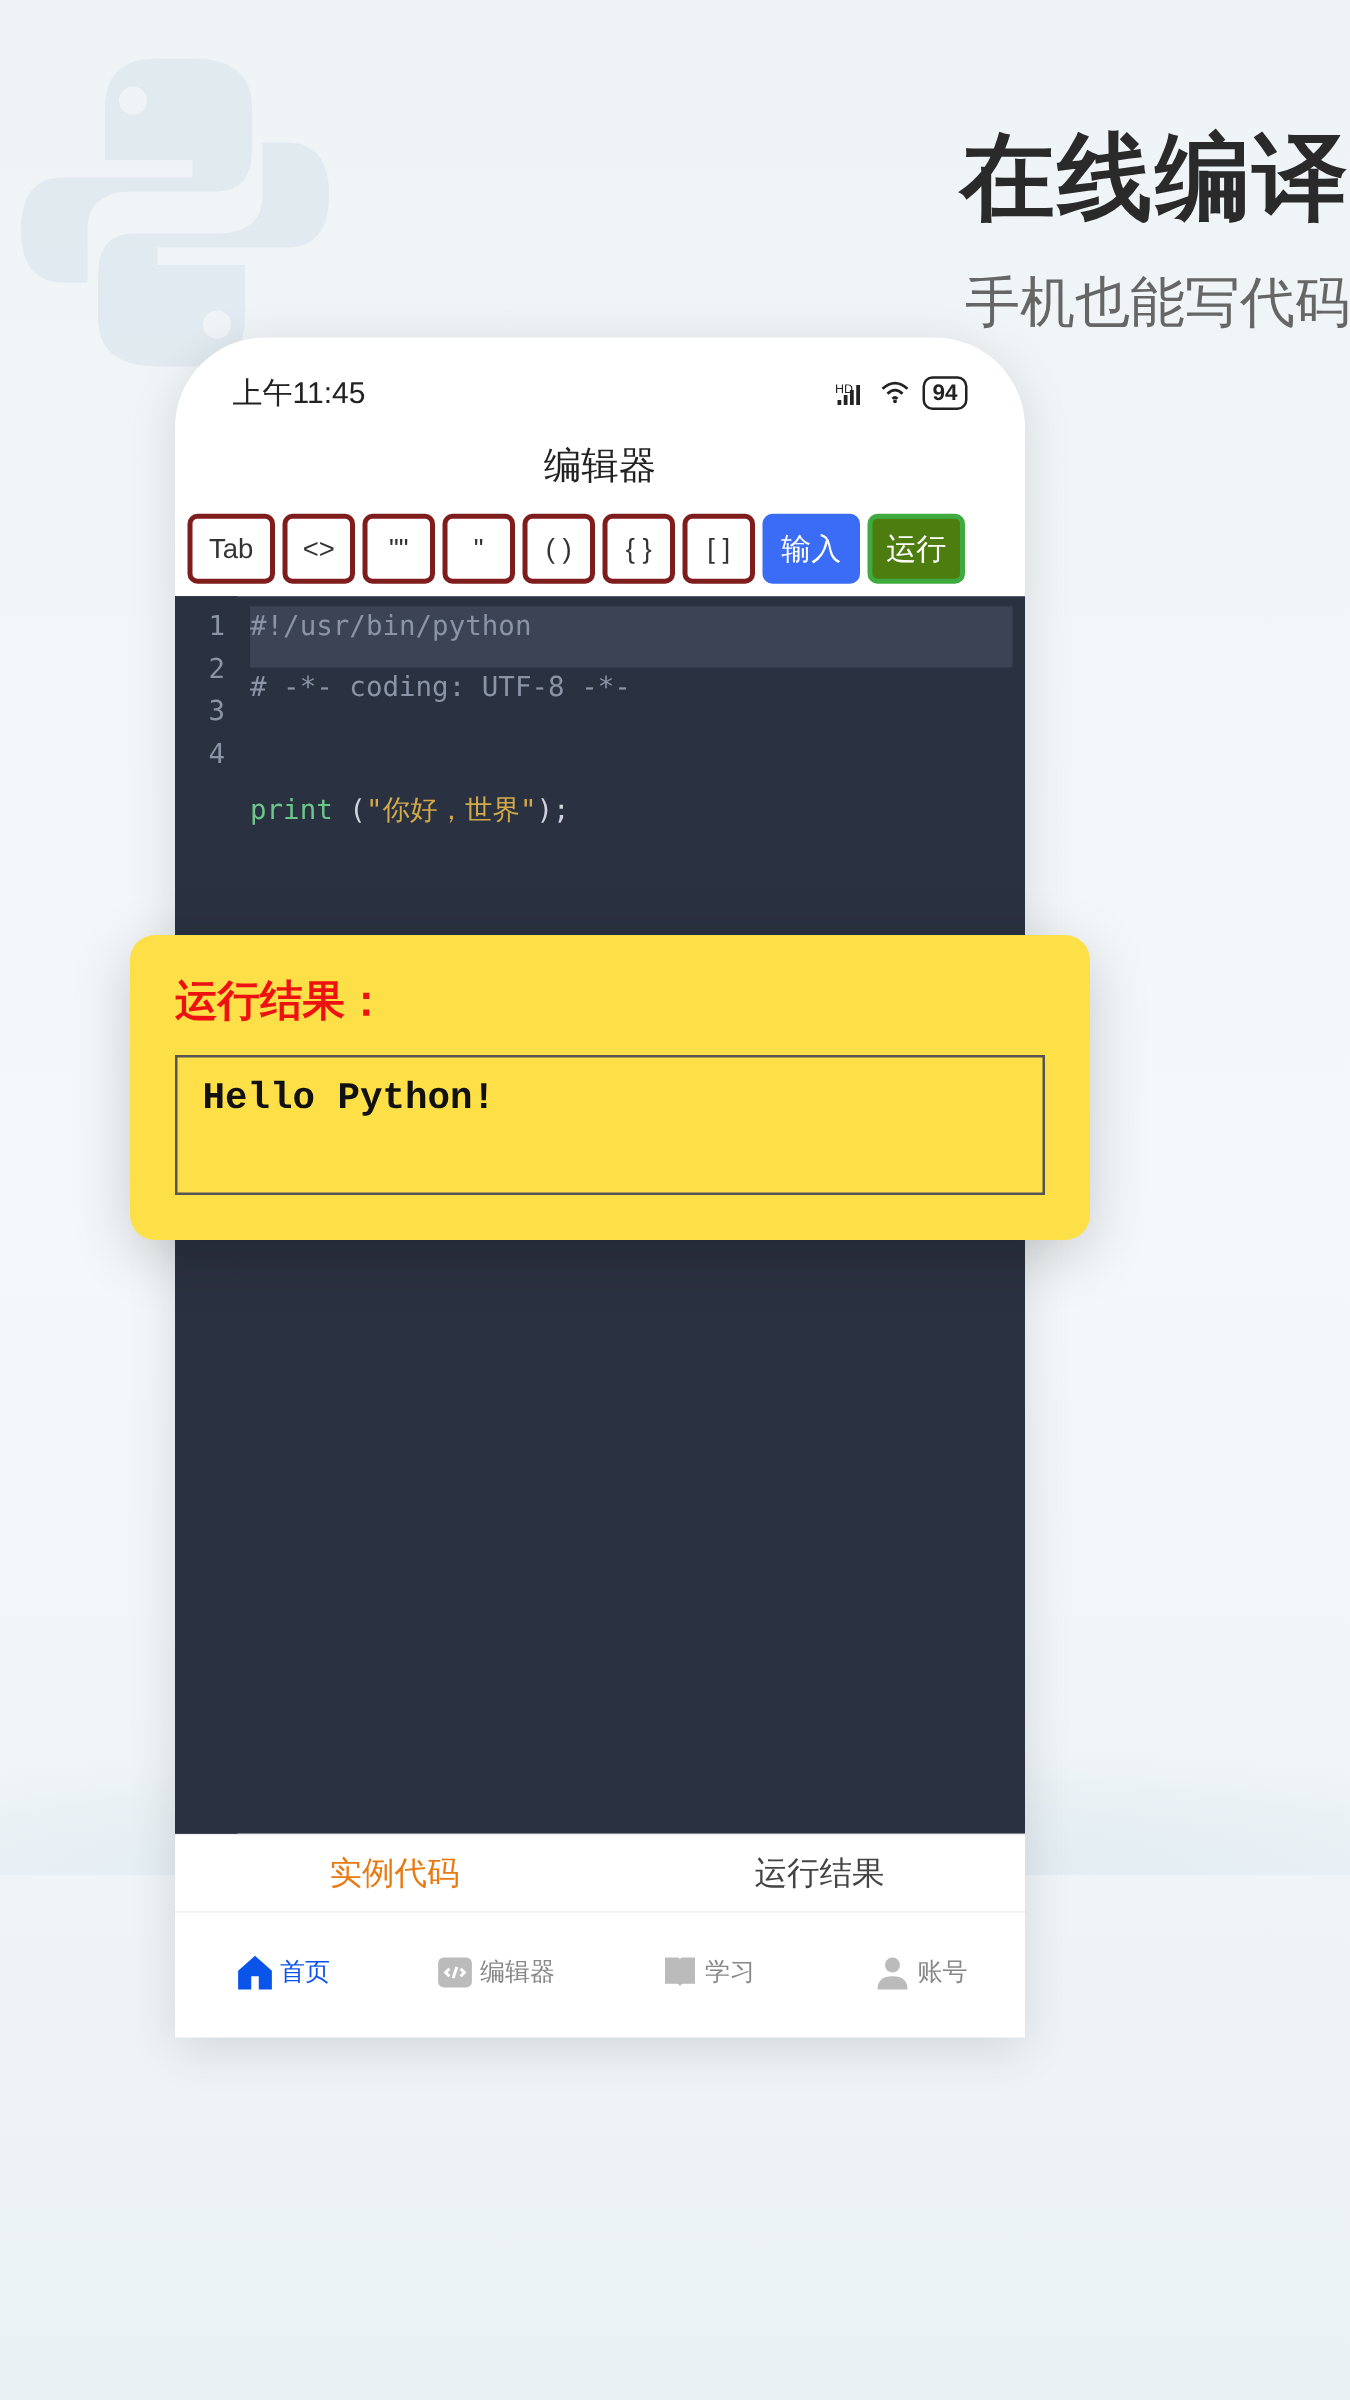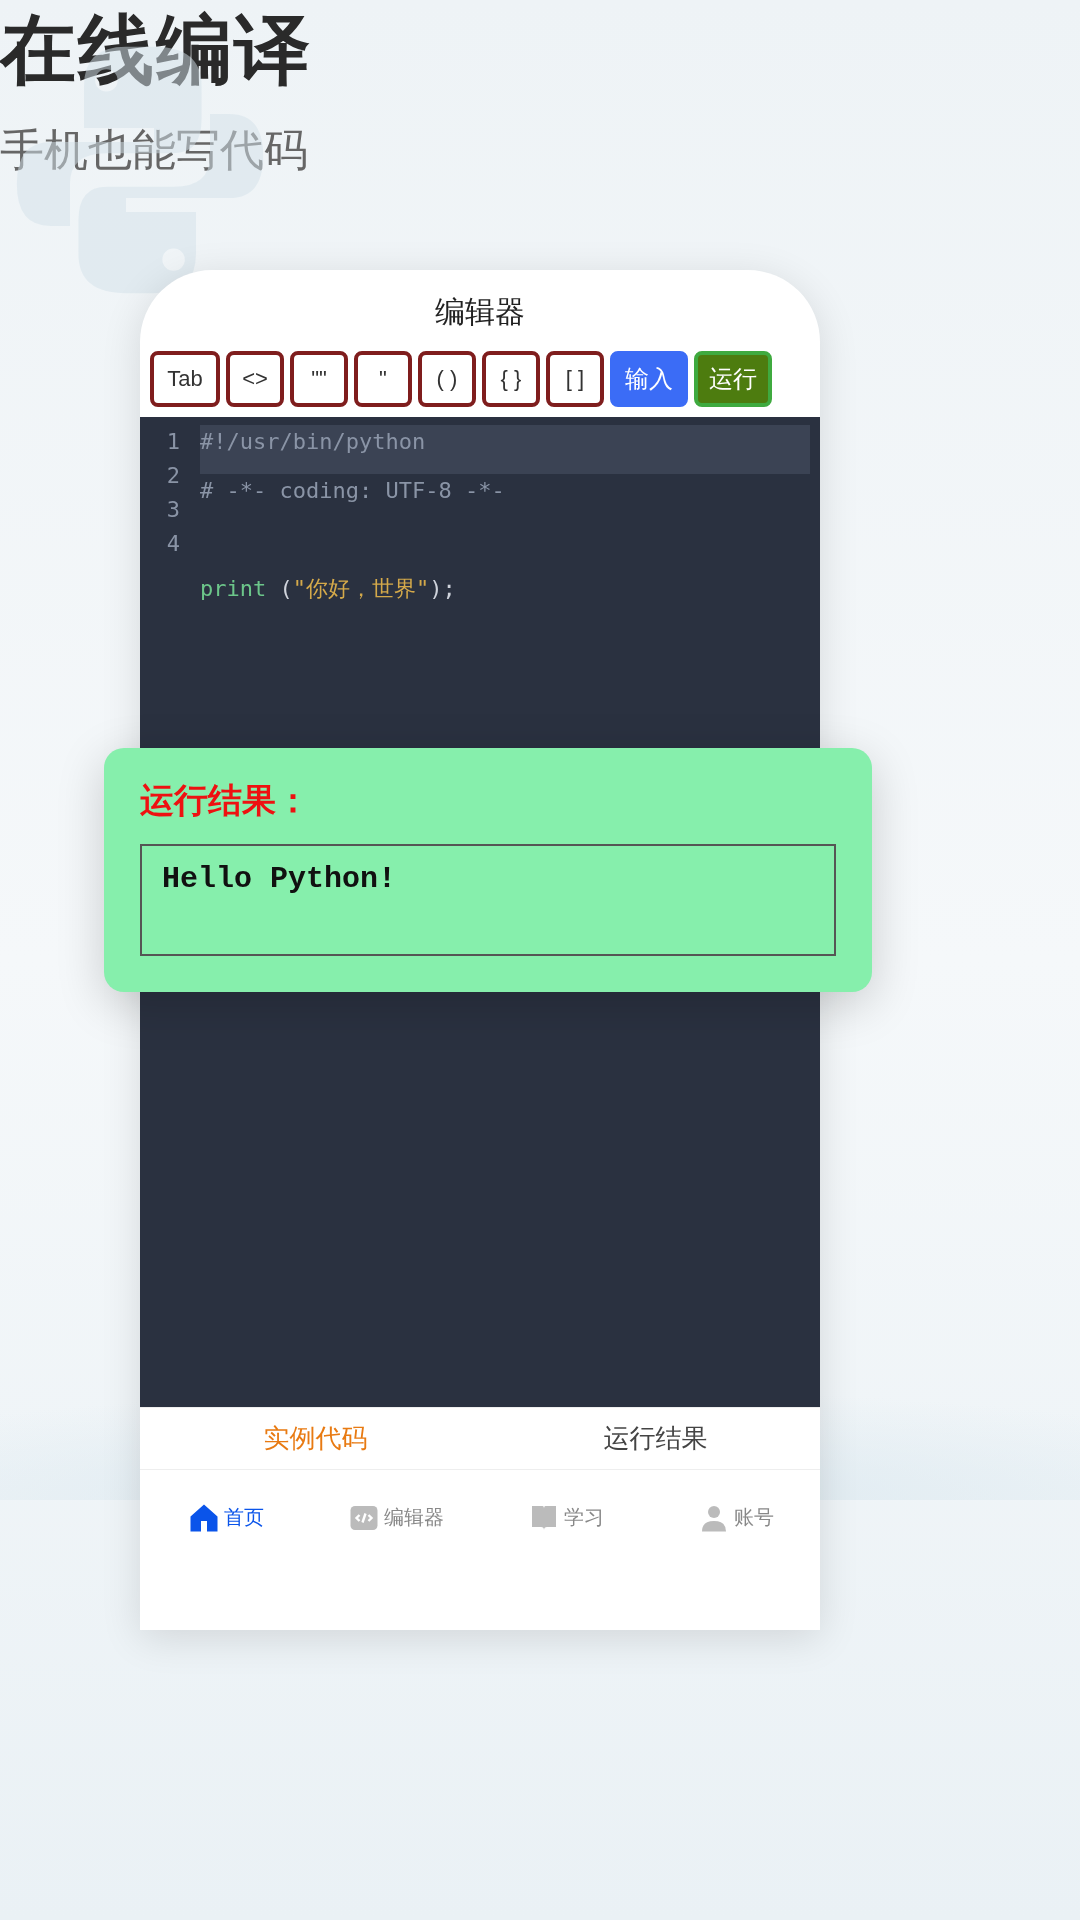--- a/index.html
+++ b/index.html
@@ -22,21 +22,22 @@
 .bg-python svg { width: 100%; height: 100%; }
 .bg-wave {
   position: absolute;
   bottom: 420px;
   left: 0;
   width: 100%;
   height: 160px;
   background: radial-gradient(ellipse 1200px 160px at 50% 100%, #dce9f0 0%, rgba(220,233,240,0) 70%);
 }
 .hero {
-  text-align: left;
+  text-align: right;
+  padding-top: 92px;
 }
 .hero-title {
   font-size: 76px;
   font-weight: 700;
   color: #2a2a2a;
   letter-spacing: 2px;
 }
 .hero-sub {
   font-size: 44px;
   color: #666;
@@ -166,21 +167,21 @@
   font-size: 20px;
   color: #888;
 }
 .nitem.active { color: #0a54ea; }
 .nitem svg { width: 36px; height: 36px; }
 .result-card {
   position: absolute;
   left: 104px;
   top: 748px;
   width: 768px;
-  background: #86efac;
+  background: #fde047;
   border-radius: 20px;
   box-shadow: 0 12px 48px rgba(0,0,0,0.18);
   padding: 30px 36px 36px;
 }
 .result-title {
   color: #e11;
   font-size: 34px;
   font-weight: 600;
   margin-bottom: 20px;
 }
@@ -204,20 +205,39 @@
   </svg>
 </div>
 <div class="bg-wave"></div>
 
 <div class="hero">
   <div class="hero-title">在线编译</div>
   <div class="hero-sub">手机也能写代码</div>
 </div>
 
 <div class="phone">
+  <div class="statusbar">
+    <div>上午11:45</div>
+    <div class="status-right">
+      <svg width="26" height="20" viewBox="0 0 26 20">
+        <text x="0" y="10" font-size="10" fill="#222">HD</text>
+        <rect x="2" y="16" width="3" height="4" fill="#222"></rect>
+          <rect x="7" y="12" width="3" height="8" fill="#222"></rect>
+          <rect x="12" y="8" width="3" height="12" fill="#222"></rect>
+          <rect x="17" y="4" width="3" height="16" fill="#222"></rect>
+      </svg>
+      <svg width="24" height="20" viewBox="0 0 24 20">
+        <path d="M2 7 Q12 -2 22 7" stroke="#222" stroke-width="2.2" fill="none"></path>
+        <path d="M6 11 Q12 5 18 11" stroke="#222" stroke-width="2.2" fill="none"></path>
+        <path d="M10 15 Q12 13 14 15" stroke="#222" stroke-width="2.2" fill="none"></path>
+        <circle cx="12" cy="17" r="1.5" fill="#222"></circle>
+      </svg>
+      <span class="batt">94</span>
+    </div>
+  </div>
 
   <div class="app-title">编辑器</div>
 
   <div class="toolbar">
     <div class="tbtn tbtn-tab">Tab</div>
     <div class="tbtn tbtn-sm">&lt;&gt;</div>
     <div class="tbtn tbtn-sm">""</div>
     <div class="tbtn tbtn-sm">"</div>
     <div class="tbtn tbtn-sm">( )</div>
     <div class="tbtn tbtn-sm">{ }</div>

